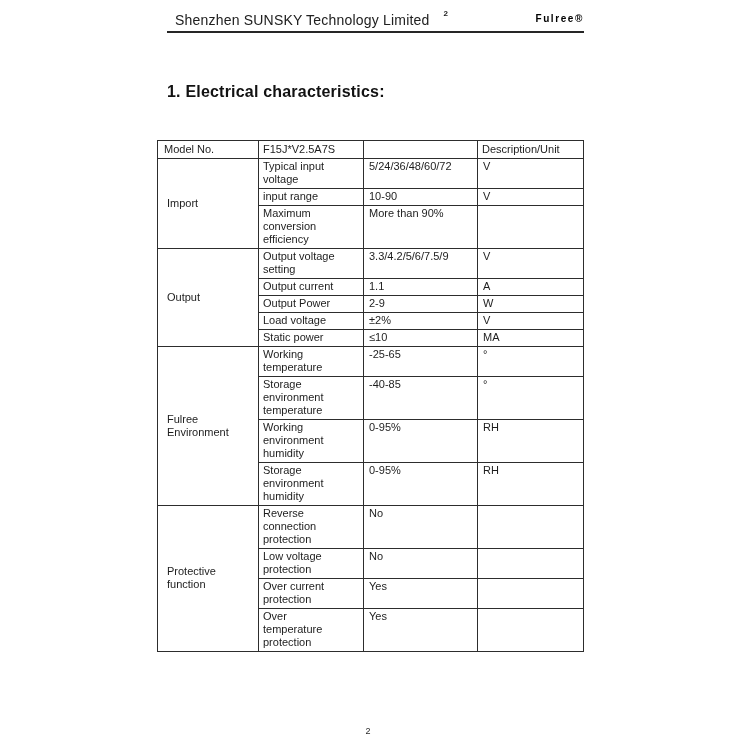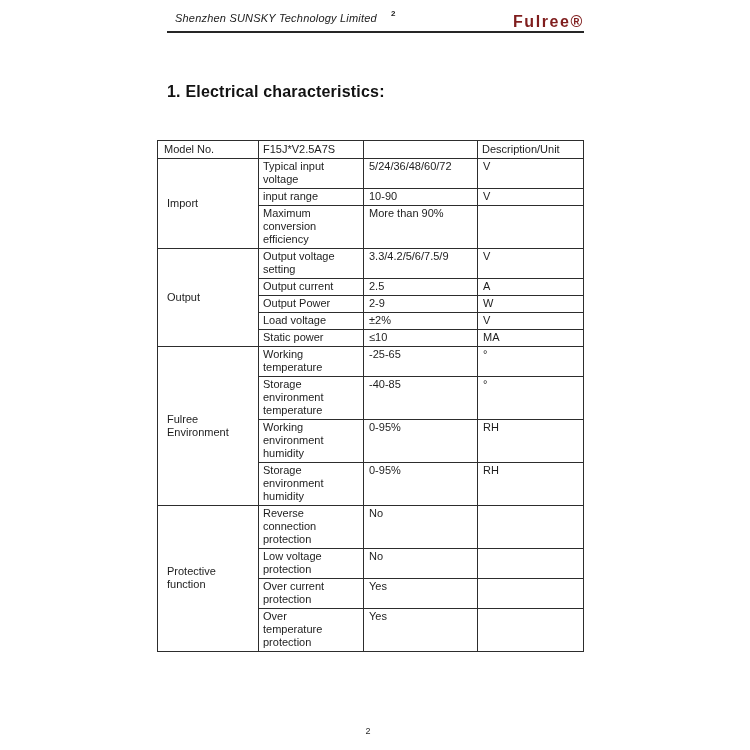--- a/index.html
+++ b/index.html
@@ -11,23 +11,23 @@
     position:relative;
     overflow:hidden;
   }
 
   
   .page-header {
     position:absolute; left:167px; top:12px; width:417px;
     display:flex; justify-content:space-between; align-items:flex-start;
   }
   .company-wrap { display:flex; align-items:flex-start; margin-left:8px; }
-  .company { font-size:11px; letter-spacing:0.2px; color:#202020;font-style:italic; }
+  .company { font-size:14px; letter-spacing:0.2px; color:#202020; }
   .header-sup { font-size:8px; margin-left:14px; position:relative; top:-3px; font-weight:bold; color:#202020; }
-  .brand { font-size:16px; font-weight:bold; letter-spacing:1.6px; color:#7f1d1d; margin-top:1px;margin-left:8px; }
+  .brand { font-size:10px; font-weight:bold; letter-spacing:1.6px; color:#000000; margin-top:1px;margin-left:8px; }
   .header-rule {
     position:absolute; left:167px; top:31px; width:417px; height:0;
     border-top:2px solid #262626;
   }
 
   
   .title {
     position:absolute; left:167px; top:83px;
     font-size:16px; font-weight:bold; letter-spacing:0.2px; color:#121212;
   }
@@ -118,21 +118,21 @@
         <td class="param-cell">
           <div class="param-inner">Output voltage setting</div>
         </td>
         <td class="value-cell">3.3/4.2/5/6/7.5/9</td>
         <td class="unit-cell">V</td>
       </tr>
       <tr>
         <td class="param-cell">
           <div class="param-inner">Output current</div>
         </td>
-        <td class="value-cell">2.5</td>
+        <td class="value-cell">1.1</td>
         <td class="unit-cell">A</td>
       </tr>
       <tr>
         <td class="param-cell">
           <div class="param-inner">Output Power</div>
         </td>
         <td class="value-cell">2-9</td>
         <td class="unit-cell">W</td>
       </tr>
       <tr>

